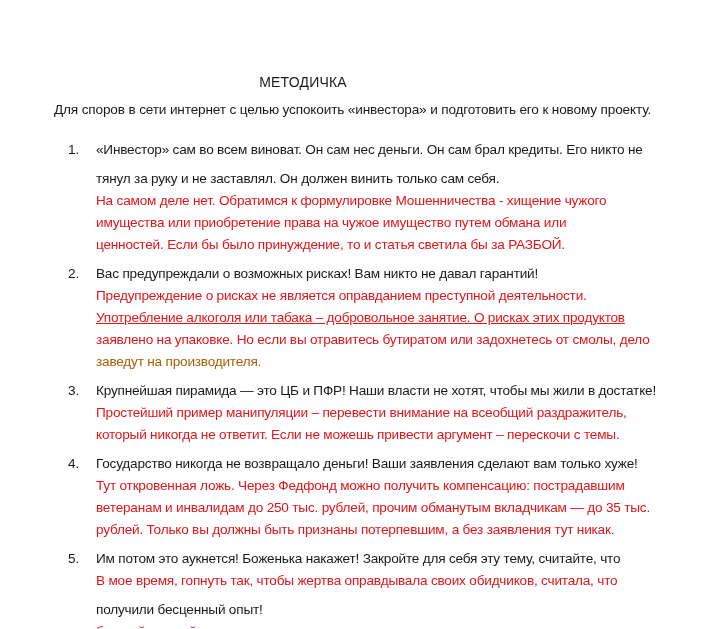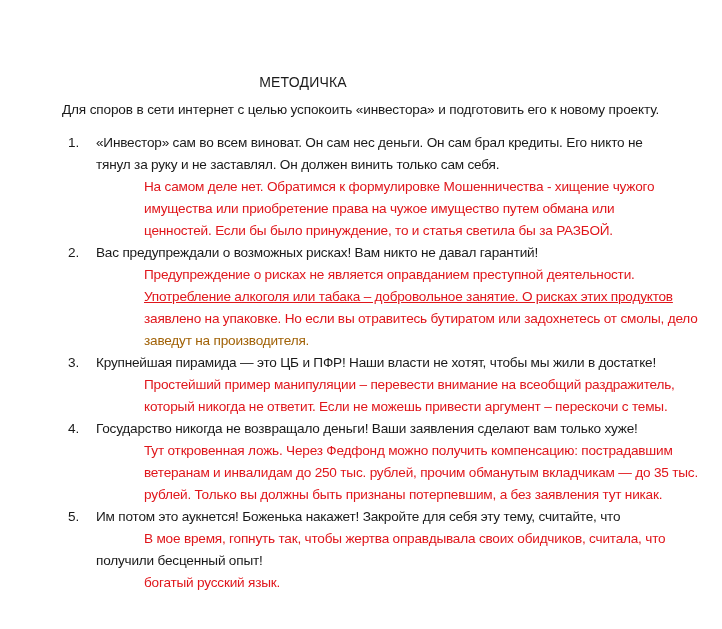--- a/index.html
+++ b/index.html
@@ -7,31 +7,31 @@
       width: 722px; height: 629px; overflow: hidden;
       font-family: "Liberation Sans", sans-serif;
       color: #1a1a1a;
     }
     .page { position: relative; width: 722px; height: 629px; }
     .title {
       position: absolute; top: 74px; left: 0; width: 606px;
       text-align: center; font-size: 14px; letter-spacing: 0.2px;
     }
     .intro {
-      position: absolute; top: 102px; left: 62px; width: 660px;
+      position: absolute; top: 102px; left: 54px; width: 660px;
       font-size: 13.6px; white-space: nowrap; letter-spacing: -0.15px;
     }
     .list { position: absolute; top: 132px; left: 0; width: 722px; }
     .item { position: relative; padding-left: 96px; width: 580px; }
     .num {
       position: absolute; left: 68px; top: 0; font-size: 13.6px; line-height: 22px;
     }
     .line { font-size: 13.6px; line-height: 22px; white-space: nowrap; letter-spacing: -0.2px; }
-    .black { color: #1a1a1a; }
-    .red { color: #e0161b; margin-left: 48px; }
+    .black { color: #1a1a1a; margin-top: 7px; }
+    .red { color: #e0161b; }
   </style>
 </head>
 <body>
 
 <div class="page">
   <div class="title">МЕТОДИЧКА</div>
   <div class="intro">Для споров в сети интернет с целью успокоить «инвестора» и подготовить его к новому проекту.</div>
   <div class="list" id="list">
       <div class="item">
         <span class="num">1.</span>

